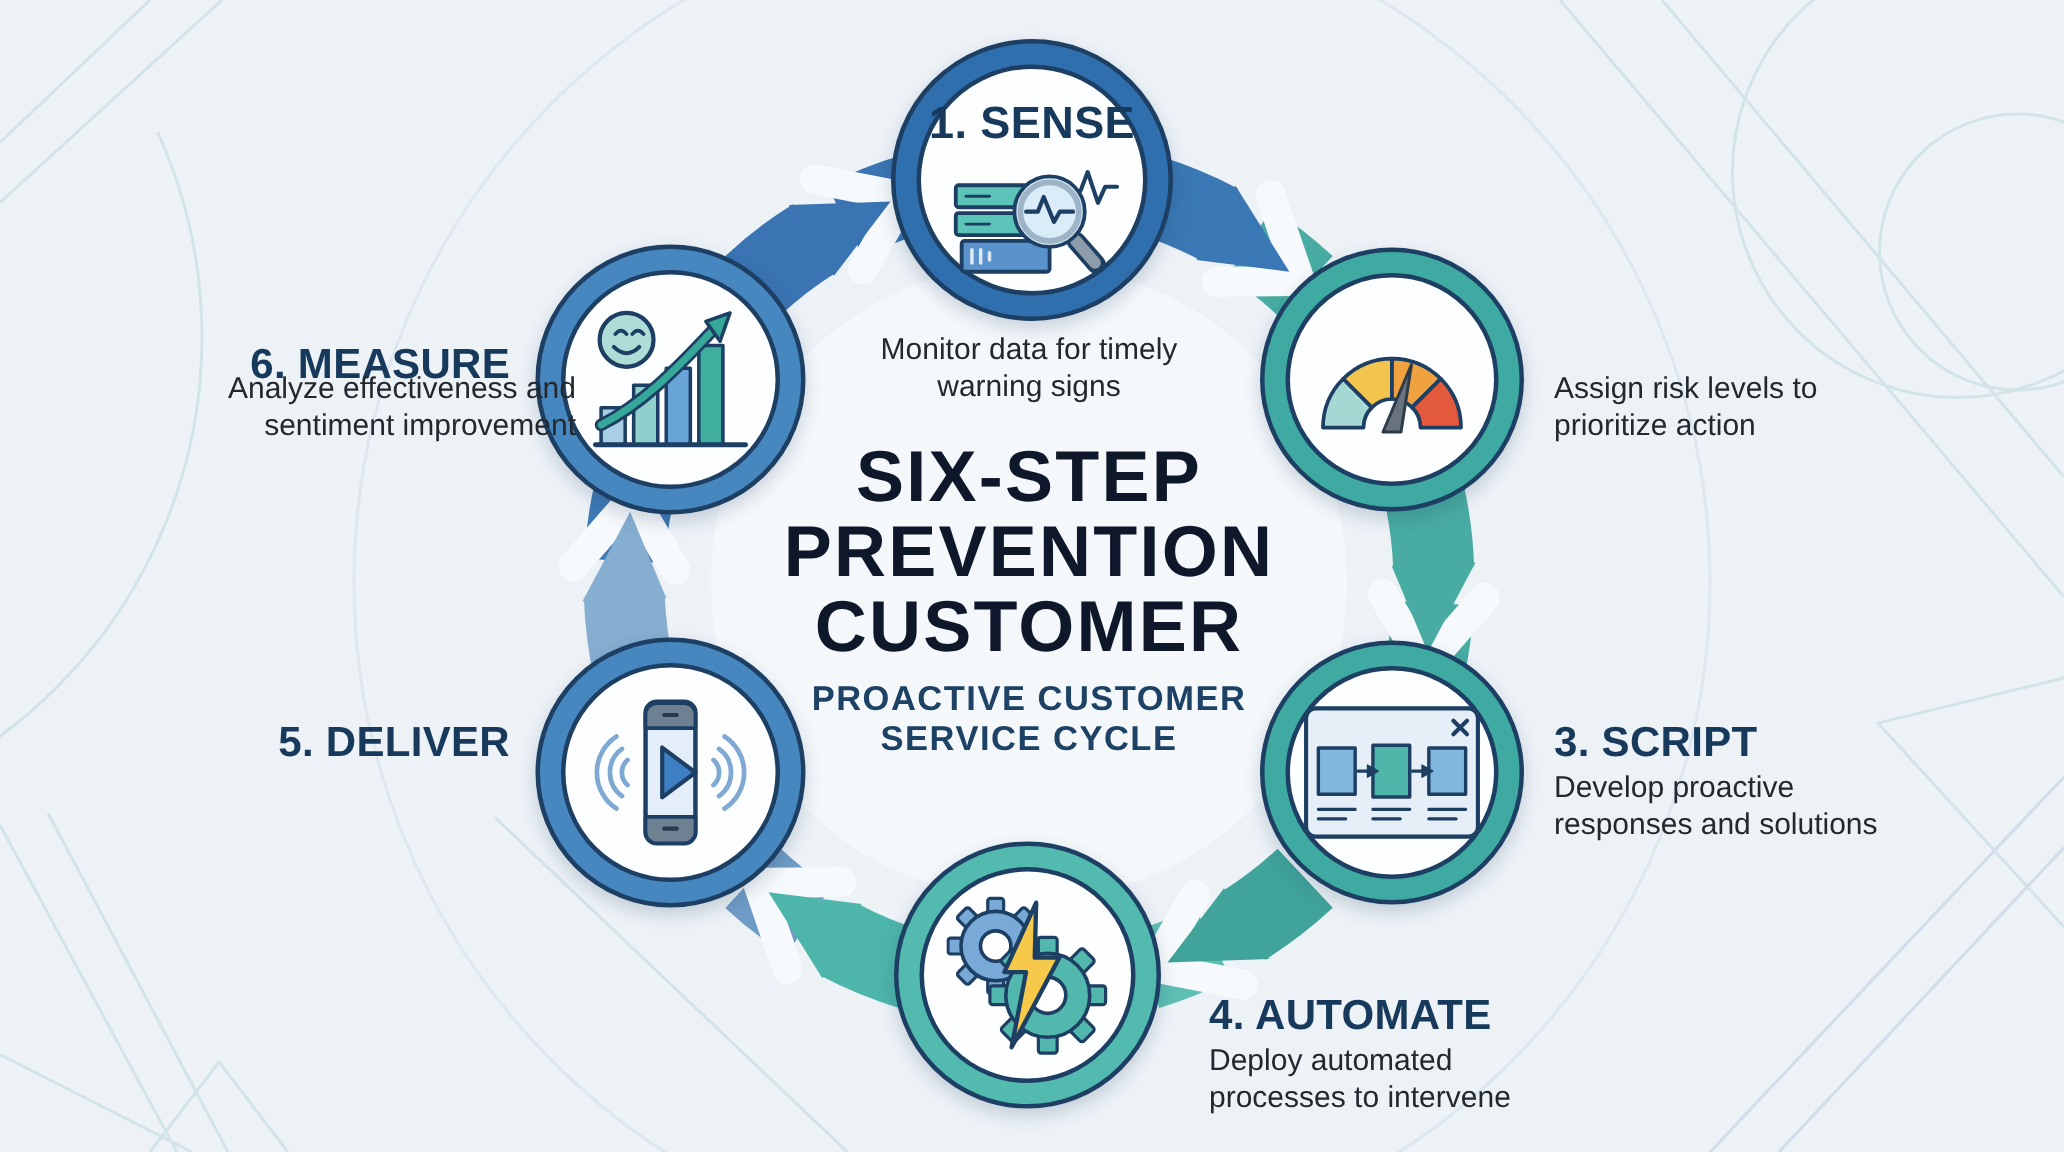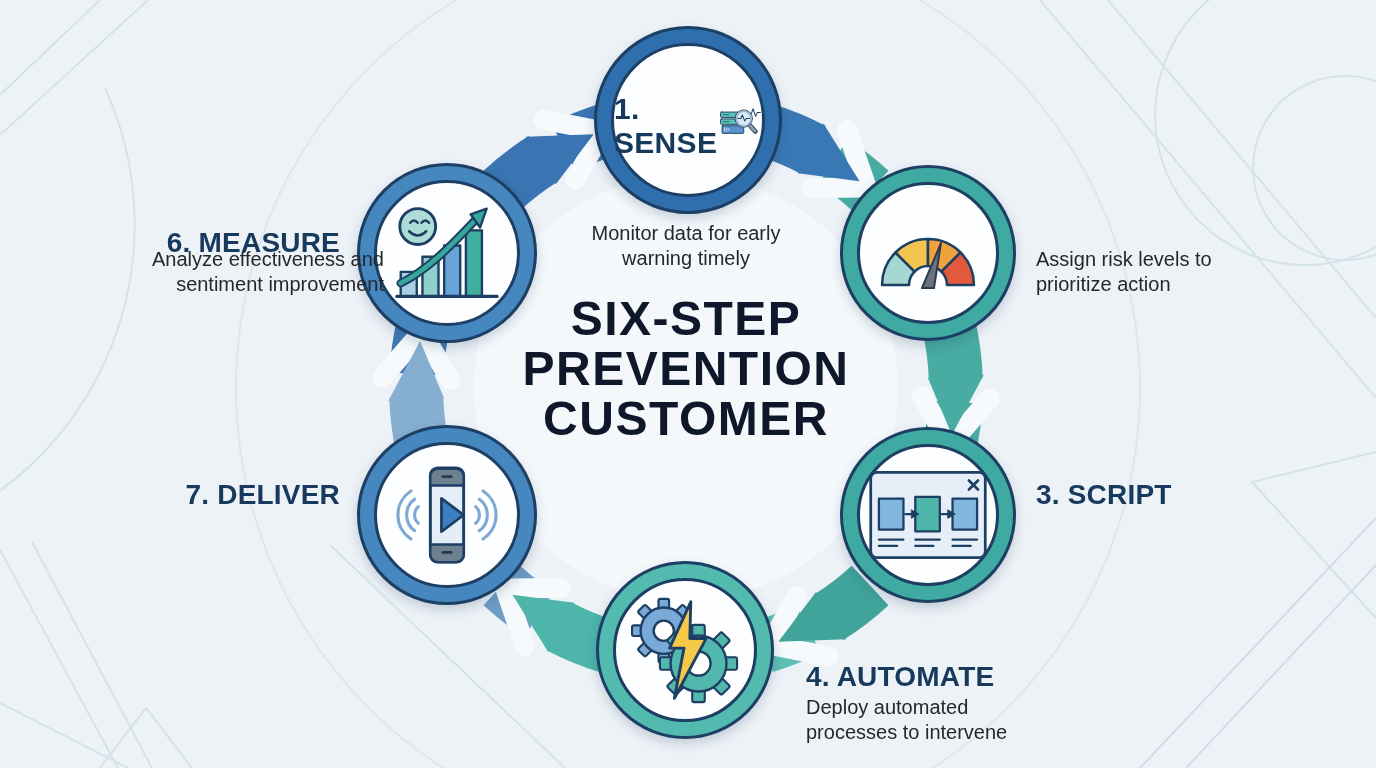--- a/index.html
+++ b/index.html
@@ -17,21 +17,21 @@
   #cycle-arcs { z-index:2; }
 
   
   .node {
     position:absolute; border-radius:50%; box-sizing:border-box;
     border:3px solid #1d3f63; z-index:4;
     box-shadow:0 5px 12px rgba(25,55,90,0.20);
   }
   .node-inner {
     position:absolute; inset:14px; background:#fdfeff; border:3px solid #1d3f63;
-    border-radius:50%; display:flex; flex-direction:row;
+    border-radius:50%; display:flex; flex-direction:column;
     align-items:center; justify-content:center;
   }
   #node-1 { left:594px; top:26px;  width:188px; height:188px; }
   #node-2 { left:840px; top:165px; width:176px; height:176px; }
   #node-3 { left:840px; top:427px; width:176px; height:176px; }
   #node-4 { left:596px; top:561px; width:178px; height:178px; }
   #node-5 { left:357px; top:425px; width:180px; height:180px; }
   #node-6 { left:357px; top:163px; width:180px; height:180px; }
   .node1-label {
     font-size:30px; font-weight:bold; color:#16395c; letter-spacing:0.3px;
@@ -124,20 +124,24 @@
       <polyline points="543.3,119.6 602.6,131.2 575.2,179.6" fill="none" stroke="#f7fafc" stroke-width="20" stroke-linejoin="round" stroke-linecap="round"></polyline>
       <path d="M 501.9,190.5 A 270 270 0 0 1 542.9,159.0" fill="none" stroke="#3a74b2" stroke-width="54"></path>
       <polygon points="525.9,136.7 593.7,134.3 556.0,183.9" fill="#3a74b2"></polygon>
     </svg>
 
   <div id="center-title">
     <div>SIX-STEP</div>
     <div>PREVENTION</div>
     <div>CUSTOMER</div>
   </div>
+  <div id="center-subtitle">
+    <div>PROACTIVE CUSTOMER</div>
+    <div>SERVICE CYCLE</div>
+  </div>
 
   <div class="node" id="node-1" style="background: rgb(47, 111, 174);">
     <div class="node-inner">
       <div class="node1-label">1. SENSE</div>
       <svg width="122" height="86" viewBox="0 0 124 88">
         <g stroke="#1d3f63" stroke-width="2.6" stroke-linejoin="round" stroke-linecap="round">
           <path d="M88 26 h7 l5 -13 l7 21 l5 -11 h8" fill="none" stroke-width="2.8"></path>
           <rect x="10" y="22" width="50" height="15" rx="2" fill="#5cc3b8"></rect>
           <rect x="10" y="41" width="50" height="15" rx="2" fill="#5cc3b8"></rect>
           <line x1="17" y1="29.5" x2="33" y2="29.5" stroke-width="2"></line>
@@ -263,22 +267,23 @@
           <rect x="79" y="30" width="17" height="70" fill="#3fae9f" stroke-width="2.5"></rect>
           <line x1="6" y1="100" x2="112" y2="100" stroke-width="3.5"></line>
           <path d="M10 86 C 38 72 62 48 90 18" fill="none" stroke="#1d3f63" stroke-width="9"></path>
           <path d="M10 86 C 38 72 62 48 90 18" fill="none" stroke="#35a89a" stroke-width="5"></path>
           <polygon points="101,7 84,13 94,27" fill="#35a89a" stroke-width="2.5"></polygon>
         </g>
       </svg>
     </div>
   </div>
 
-  <div class="step-desc" id="t1-desc">Monitor data for early warning timely</div>
+  <div class="step-desc" id="t1-desc">Monitor data for timely warning signs</div>
   <div class="step-desc" id="t2-desc">Assign risk levels to prioritize action</div>
   <div class="step-title" id="t3-title">3. SCRIPT</div>
+  <div class="step-desc" id="t3-desc">Develop proactive responses and solutions</div>
   <div class="step-title" id="t4-title">4. AUTOMATE</div>
   <div class="step-desc" id="t4-desc">Deploy automated processes to intervene</div>
-  <div class="step-title" id="t5-title">7. DELIVER</div>
+  <div class="step-title" id="t5-title">5. DELIVER</div>
   <div class="step-title" id="t6-title">6. MEASURE</div>
   <div class="step-desc" id="t6-desc">Analyze effectiveness and sentiment improvement</div>
 
 </div>
 
 </body></html>

